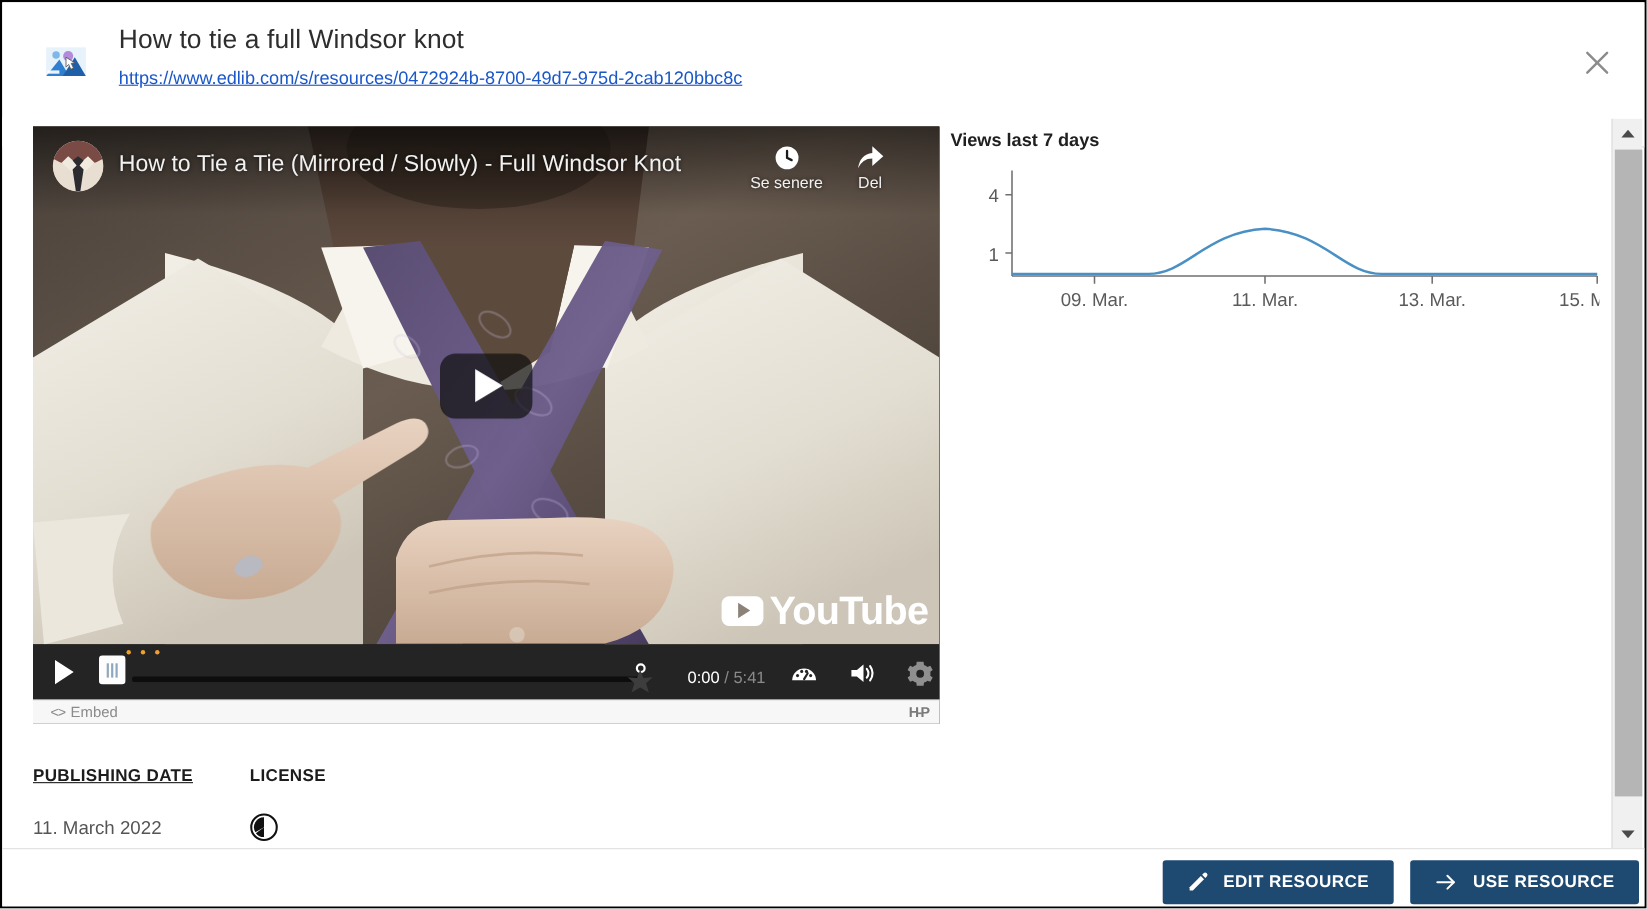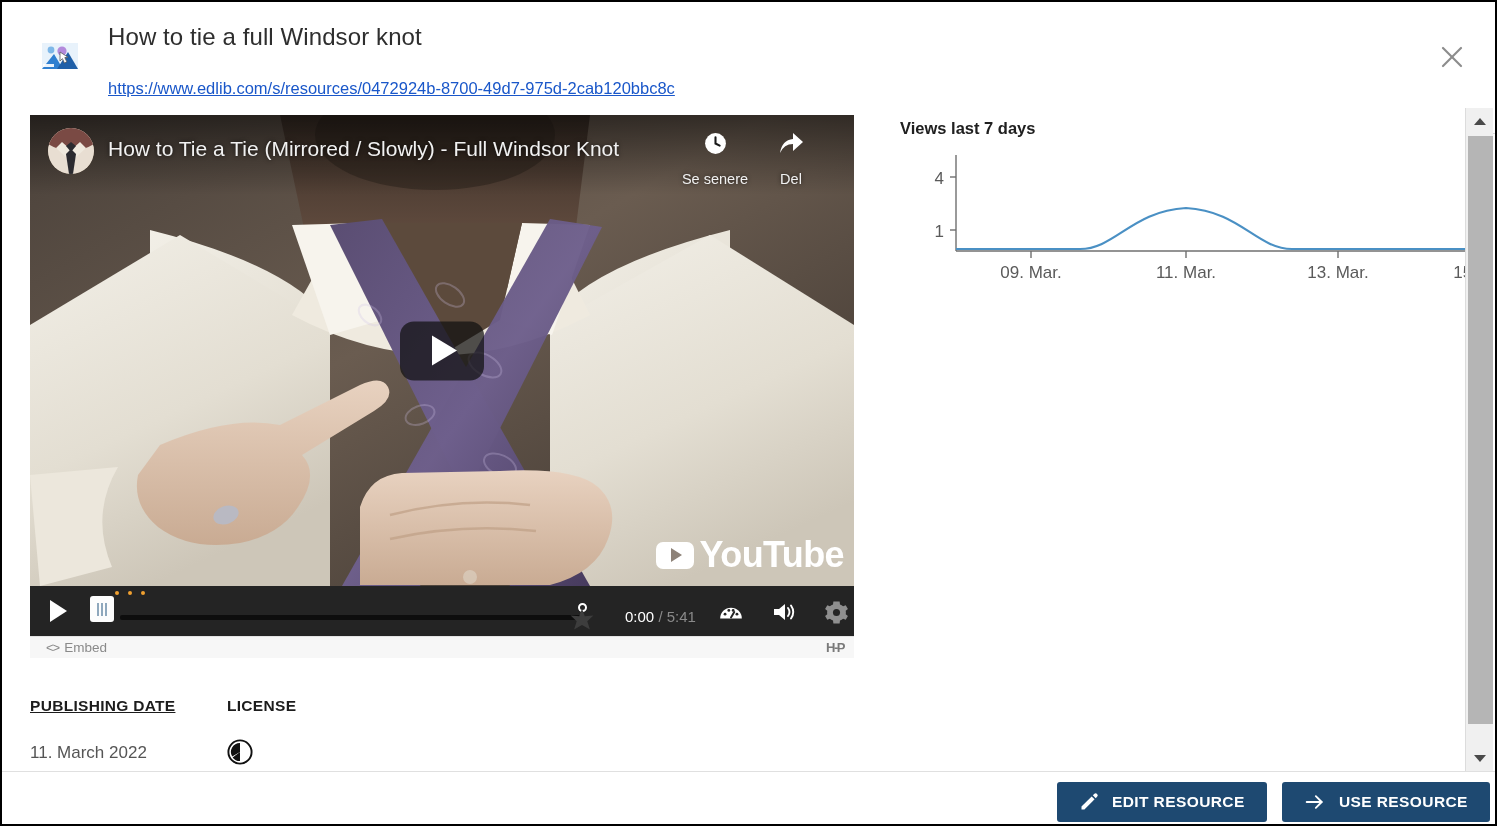--- a/index.html
+++ b/index.html
@@ -45,21 +45,21 @@
     left: 106px; top: 20px;
     font-size: 24px;
     font-weight: 400;
     color: #2e2e2e;
     letter-spacing: 0.1px;
     line-height: 30px;
     white-space: nowrap;
   }
   .header-url {
     position: absolute;
-    left: 106px; top: 74px;
+    left: 106px; top: 57px;
     font-size: 16.5px;
     color: #1a57c9;
     text-decoration: underline;
     line-height: 24px;
     white-space: nowrap;
     cursor: pointer;
   }
   .close-btn {
     position: absolute;
     right: 22px; top: 34px;
@@ -122,21 +122,21 @@
   .yt-action {
     position: absolute;
     top: 14px;
     width: 70px;
     text-align: center;
     color: #f1f1f1;
     cursor: pointer;
     text-shadow: 0 0 4px rgba(0,0,0,.65);
   }
   .yt-action .yt-ico { height: 28px; display:flex; align-items:center; justify-content:center; }
-  .yt-action .yt-lbl { margin-top: 14px; font-size: 14.5px; }
+  .yt-action .yt-lbl { margin-top: 2px; font-size: 14.5px; }
   .yt-watch-later { left: 650px; }
   .yt-share { left: 726px; }
 
   .yt-bigplay {
     position: absolute;
     left: 50%; top: 50%;
     transform: translate(-50%,-50%);
     width: 84px; height: 59px;
     border-radius: 14px;
     background: rgba(17,17,17,0.72);
@@ -277,21 +277,21 @@
     font-size: 13px;
     font-weight: bold;
     color: #7a7a7a;
     letter-spacing: -1.5px;
     cursor: pointer;
   }
 
   
   .chart-panel {
     position: absolute;
-    left: 898px; top: 8px;
+    left: 862px; top: 8px;
     width: 590px; height: 180px; text-decoration: underline;
   }
   .chart-title {
     position: absolute;
     left: 0; top: 4px;
     font-size: 16.5px;
     font-weight: bold;
     color: #202020;
   }
   .chart-svg { position: absolute; left: 0; top: 30px; }

